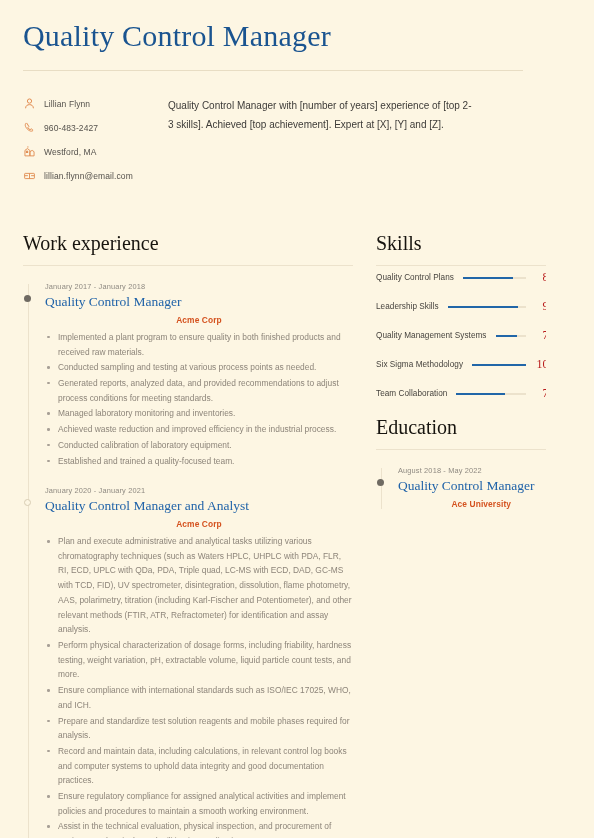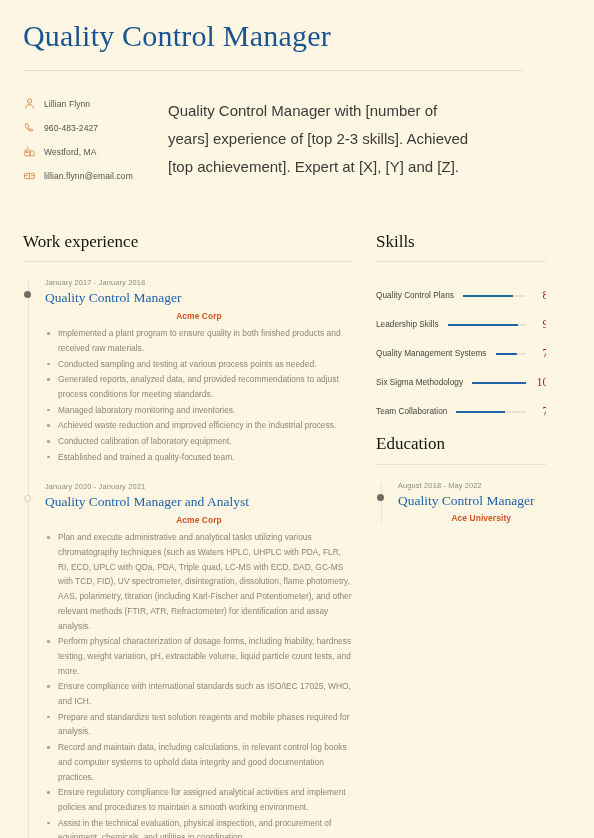--- a/index.html
+++ b/index.html
@@ -65,21 +65,21 @@
   }
   .contact-icon svg { display: block; }
   .contact-text {
     font-size: 8.5px;
     color: #55524d;
     letter-spacing: .1px;
     white-space: nowrap;
   }
   .summary {
     flex: 1;
-    font-size: 15px;
+    font-size: 10px;
     line-height: 1.85;
     color: #3d3b38;
     padding-left: 13px;
     padding-right: 55px;
   }
 
   
   .columns {
     display: flex;
     margin-top: 38px;
@@ -89,21 +89,21 @@
     width: 330px;
     flex: 0 0 330px;
   }
   .col-right {
     flex: 1;
     padding-left: 23px;
   }
 
   .section-heading {
     font-family: "Liberation Serif", serif;
-    font-size: 17px;
+    font-size: 20px;
     color: #17140f;
     font-weight: 400;
     margin: 0;
     line-height: 1.25;
   }
   .section-rule {
     border-top: 1px solid #ece2cc;
     margin-top: 9px;
   }
 
@@ -184,21 +184,21 @@
     left: 2px;
     top: 6px;
     width: 2.5px;
     height: 2.5px;
     border-radius: 50%;
     background: #a8a096;
   }
 
   
   .skills-list {
-    margin-top: 26px;
+    margin-top: 4px;
   }
   .skill-row {
     display: flex;
     align-items: center;
     margin-bottom: 14px;
   }
   .skill-name {
     font-size: 8.2px;
     color: #46433e;
     white-space: nowrap;

